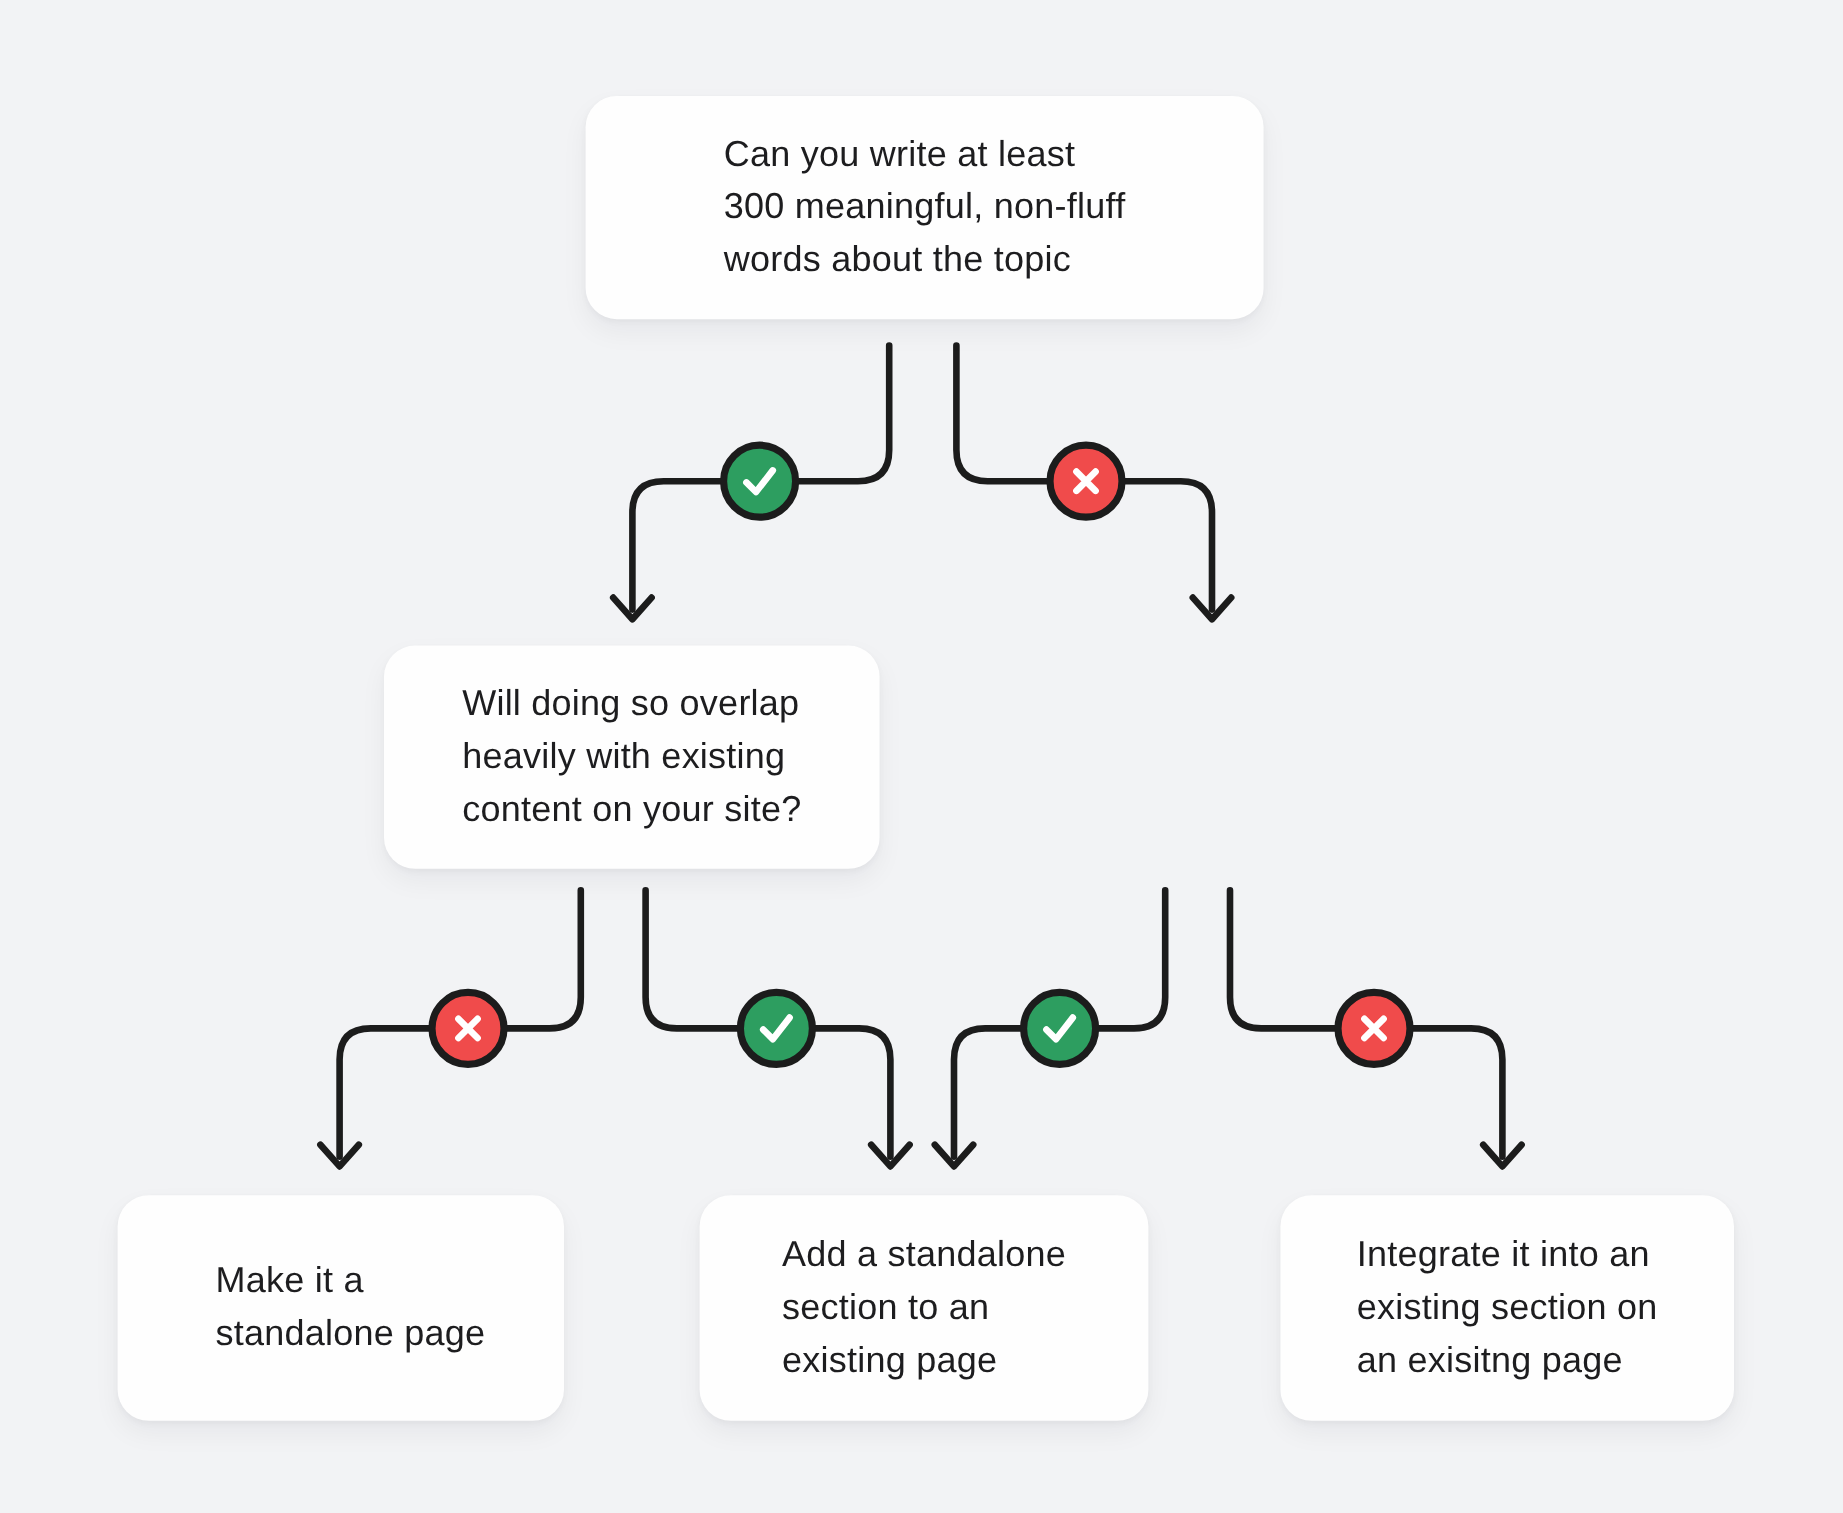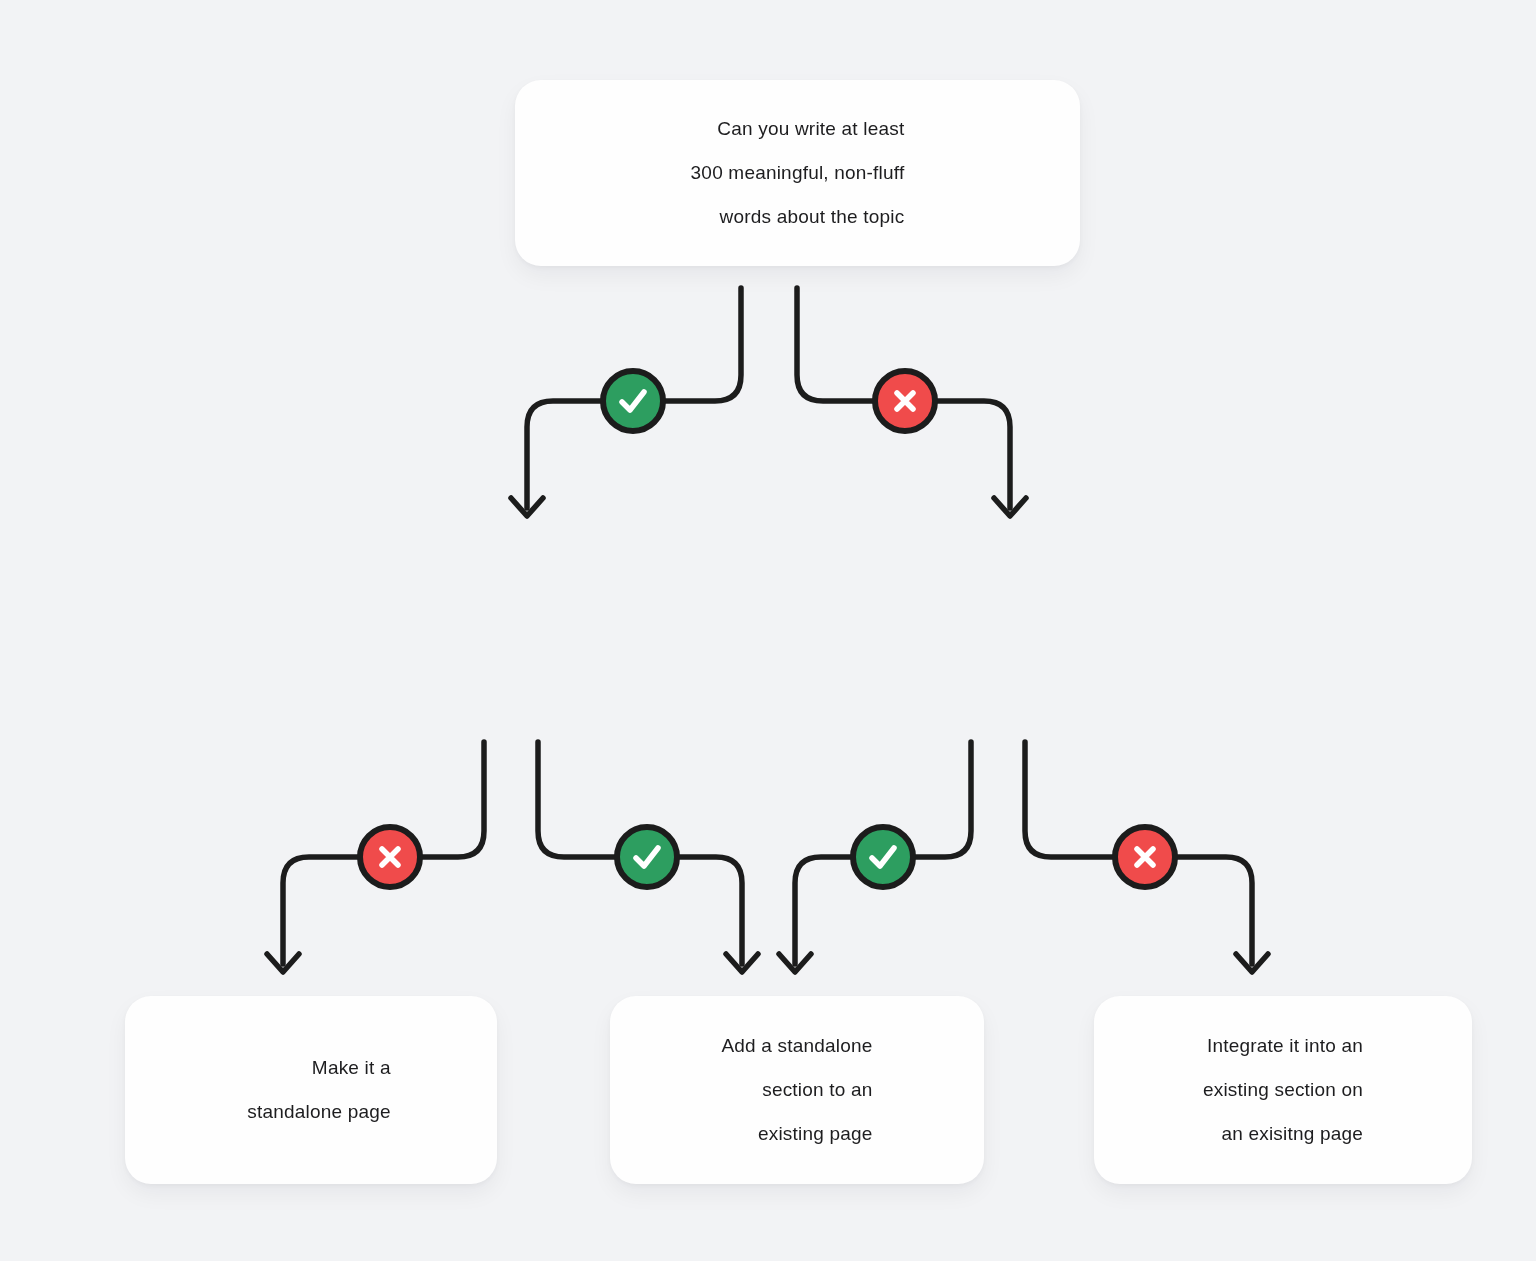--- a/index.html
+++ b/index.html
@@ -30,27 +30,26 @@
     stroke-width:5.5;
     stroke-linecap:round;
     stroke-linejoin:round;
   }
   .node{
     position:absolute;
     background:var(--node-bg);
     border-radius:26px;
     box-shadow:0 10px 22px rgba(20,25,40,0.05),0 2px 5px rgba(20,25,40,0.035);
     display:flex;align-items:center;justify-content:center;
-    text-align:right;
+    text-align:left;
     color:var(--text);
-    font-size:19px;
+    font-size:30px;
     line-height:44px;
     white-space:pre-line;
     letter-spacing:0.2px;
-    margin-left:27px;
   }
   .badge{
     position:absolute;
     width:66px;height:66px;
     border:6px solid var(--line);
     border-radius:50%;
     display:flex;align-items:center;justify-content:center;
   }
   .badge.yes{background:var(--yes-green);}
   .badge.no{background:var(--no-red);}
@@ -98,20 +97,23 @@
     <g>
       <path d="M 1025 742 V 831 Q 1025 857 1051 857 H 1226 Q 1252 857 1252 883 V 964"></path>
       <path d="M 1236 954 L 1252 972 L 1268 954"></path>
     </g>
   </svg>
 
   <div class="node" style="left:488px;top:80px;width:565px;height:186px;">Can you write at least
 300 meaningful, non-fluff
 words about the topic</div>
 
+  <div class="node" style="left:320px;top:538px;width:413px;height:186px;">Will doing so overlap
+heavily with existing
+content on your site?</div>
 
 
   <div class="node" style="left:98px;top:996px;width:372px;height:188px;padding-left:16px;">Make it a
 standalone page</div>
 
   <div class="node" style="left:1067px;top:996px;width:378px;height:188px;">Integrate it into an
 existing section on
 an exisitng page</div>
 
   <div class="node" style="left:583px;top:996px;width:374px;height:188px;">Add a standalone

